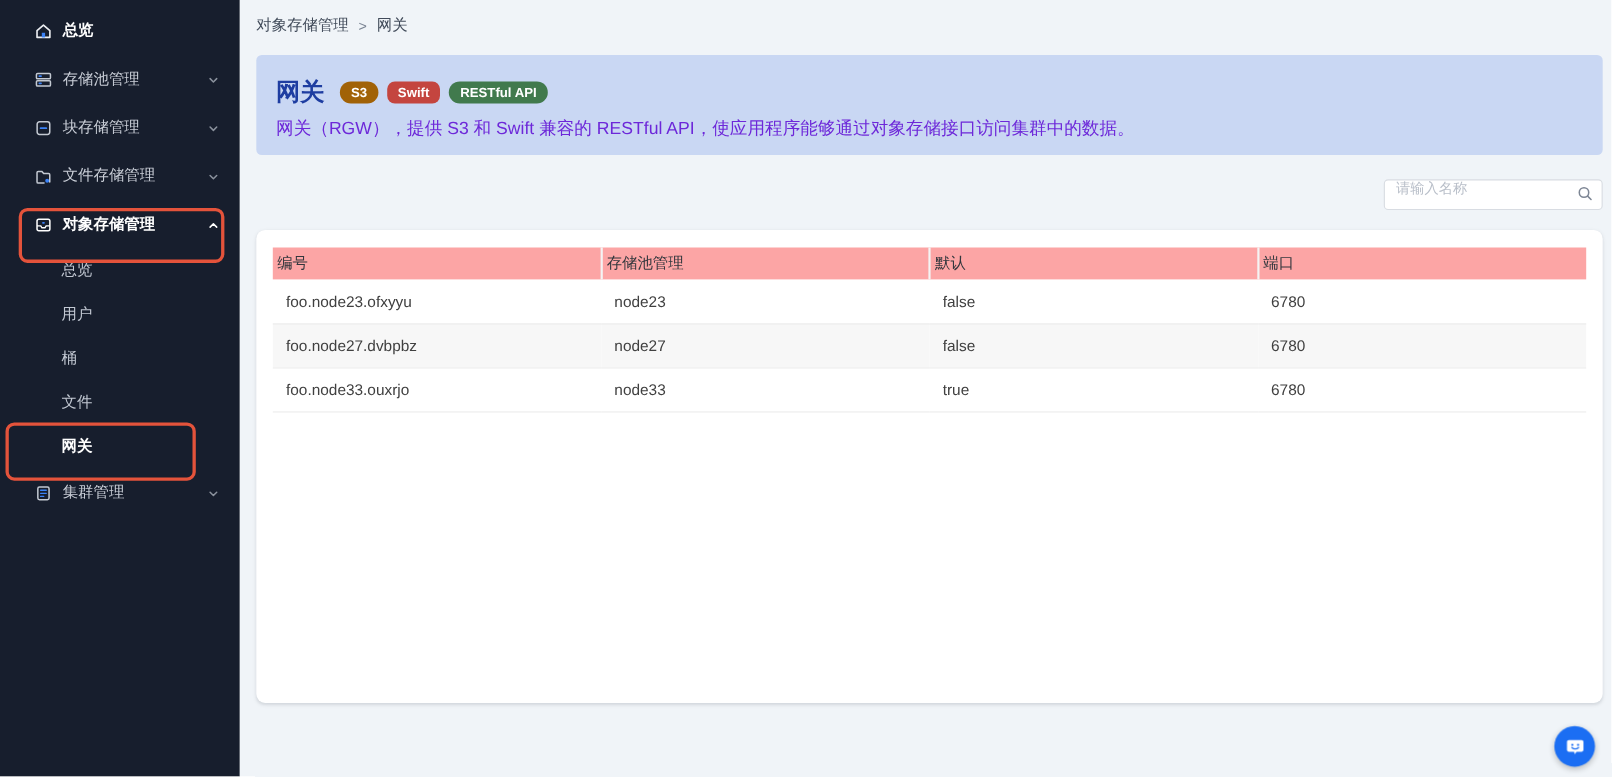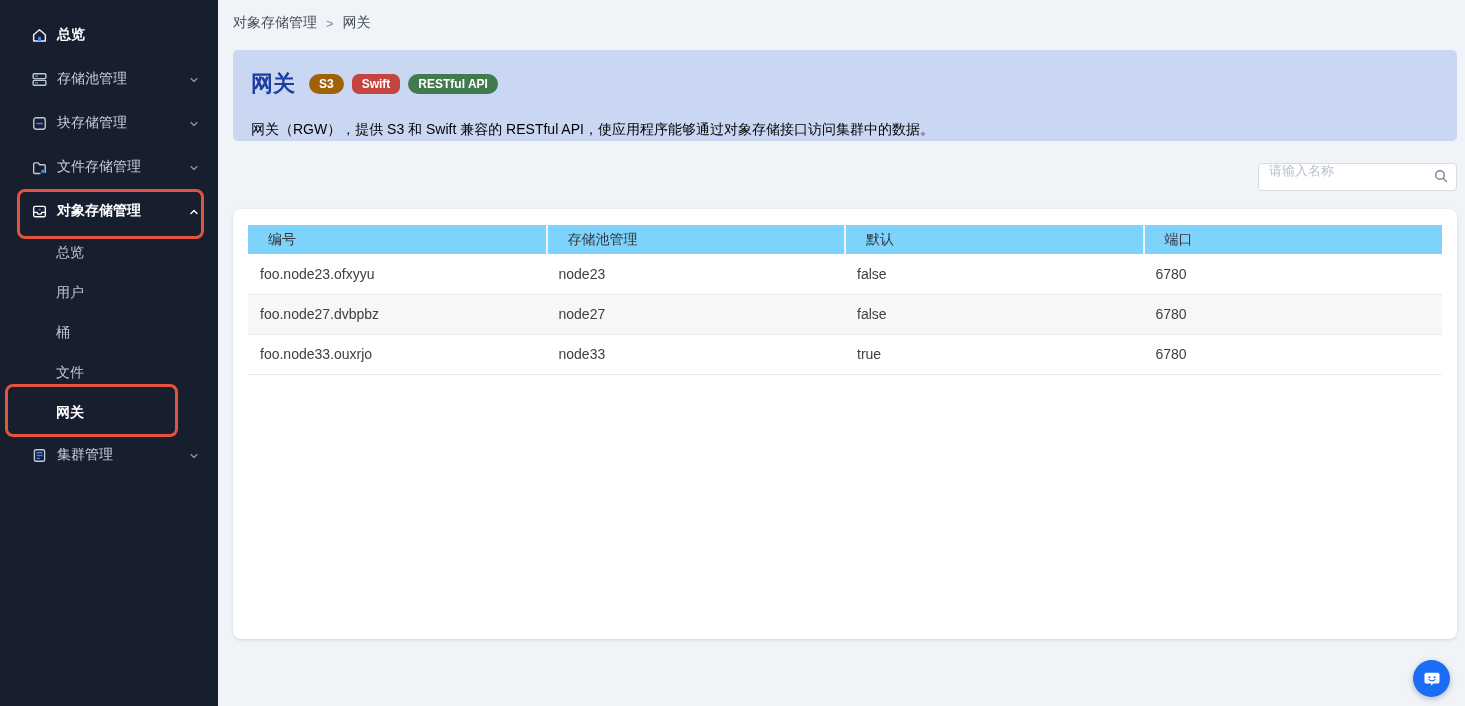--- a/index.html
+++ b/index.html
@@ -10,21 +10,21 @@
     overflow: hidden;
   }
   .app { display: flex; width: 1465px; height: 706px; }
 
   
   .sidebar {
     position: relative;
     width: 218px; min-width: 218px; height: 100%;
     background: #171e2d;
     color: #c9ced7;
-    padding-top: 13px;
+    padding-top: 6px;
   }
   .nav-item {
     height: 44px;
     display: flex; align-items: center;
     padding: 0 18px 0 31px;
     font-size: 14px;
     cursor: pointer;
     white-space: nowrap;
   }
   .nav-item .nicon { width: 17px; height: 17px; margin-right: 9px; display: flex; align-items: center; justify-content: center; flex: none; }
@@ -80,21 +80,21 @@
   .badge {
     display: inline-flex; align-items: center;
     height: 20px; padding: 0 10px;
     border-radius: 10px;
     color: #ffffff; font-size: 12px; font-weight: bold;
     white-space: nowrap;
   }
   .badge.b-s3 { background: #a16207; }
   .badge.b-swift { background: #c4453f; border-radius: 7px; }
   .badge.b-rest { background: #417a4d; }
-  .banner-desc { margin-top: 22px; font-size: 14px; color: #000000; }
+  .banner-desc { margin-top: 8px; font-size: 16px; color: #6d28d9; }
 
   .toolbar {
     margin-top: 21px;
     display: flex; justify-content: flex-end;
   }
   .search-box { position: relative; width: 199px; height: 28px; }
   .search-input {
     width: 100%; height: 100%;
     border: 1px solid #d8dce2; border-radius: 4px;
     background: #ffffff;
@@ -114,26 +114,26 @@
   .card {
     margin-top: 19px;
     height: 430px;
     background: #ffffff;
     border-radius: 8px;
     box-shadow: 0 1px 4px rgba(16,24,40,0.08), 0 1px 2px rgba(16,24,40,0.05);
     padding: 16px 15px;
   }
   table.data-table { width: 100%; border-collapse: collapse; font-size: 14px; }
   .data-table thead th {
-    background: #7dd3fc;
+    background: #fca5a5;
     height: 29px;
     text-align: left;
     font-weight: 400;
     color: #32373d;
-    padding: 0 20px;
+    padding: 0 4px;
     width: 25%;
   }
   .data-table thead th:not(:last-child) { border-right: 2px solid #f4f4f4; }
   .data-table tbody td {
     height: 40px;
     padding: 0 12px;
     color: #404040;
     border-bottom: 1px solid #ececec;
   }
   .data-table tbody tr:nth-child(even) { background: #f7f7f7; }

